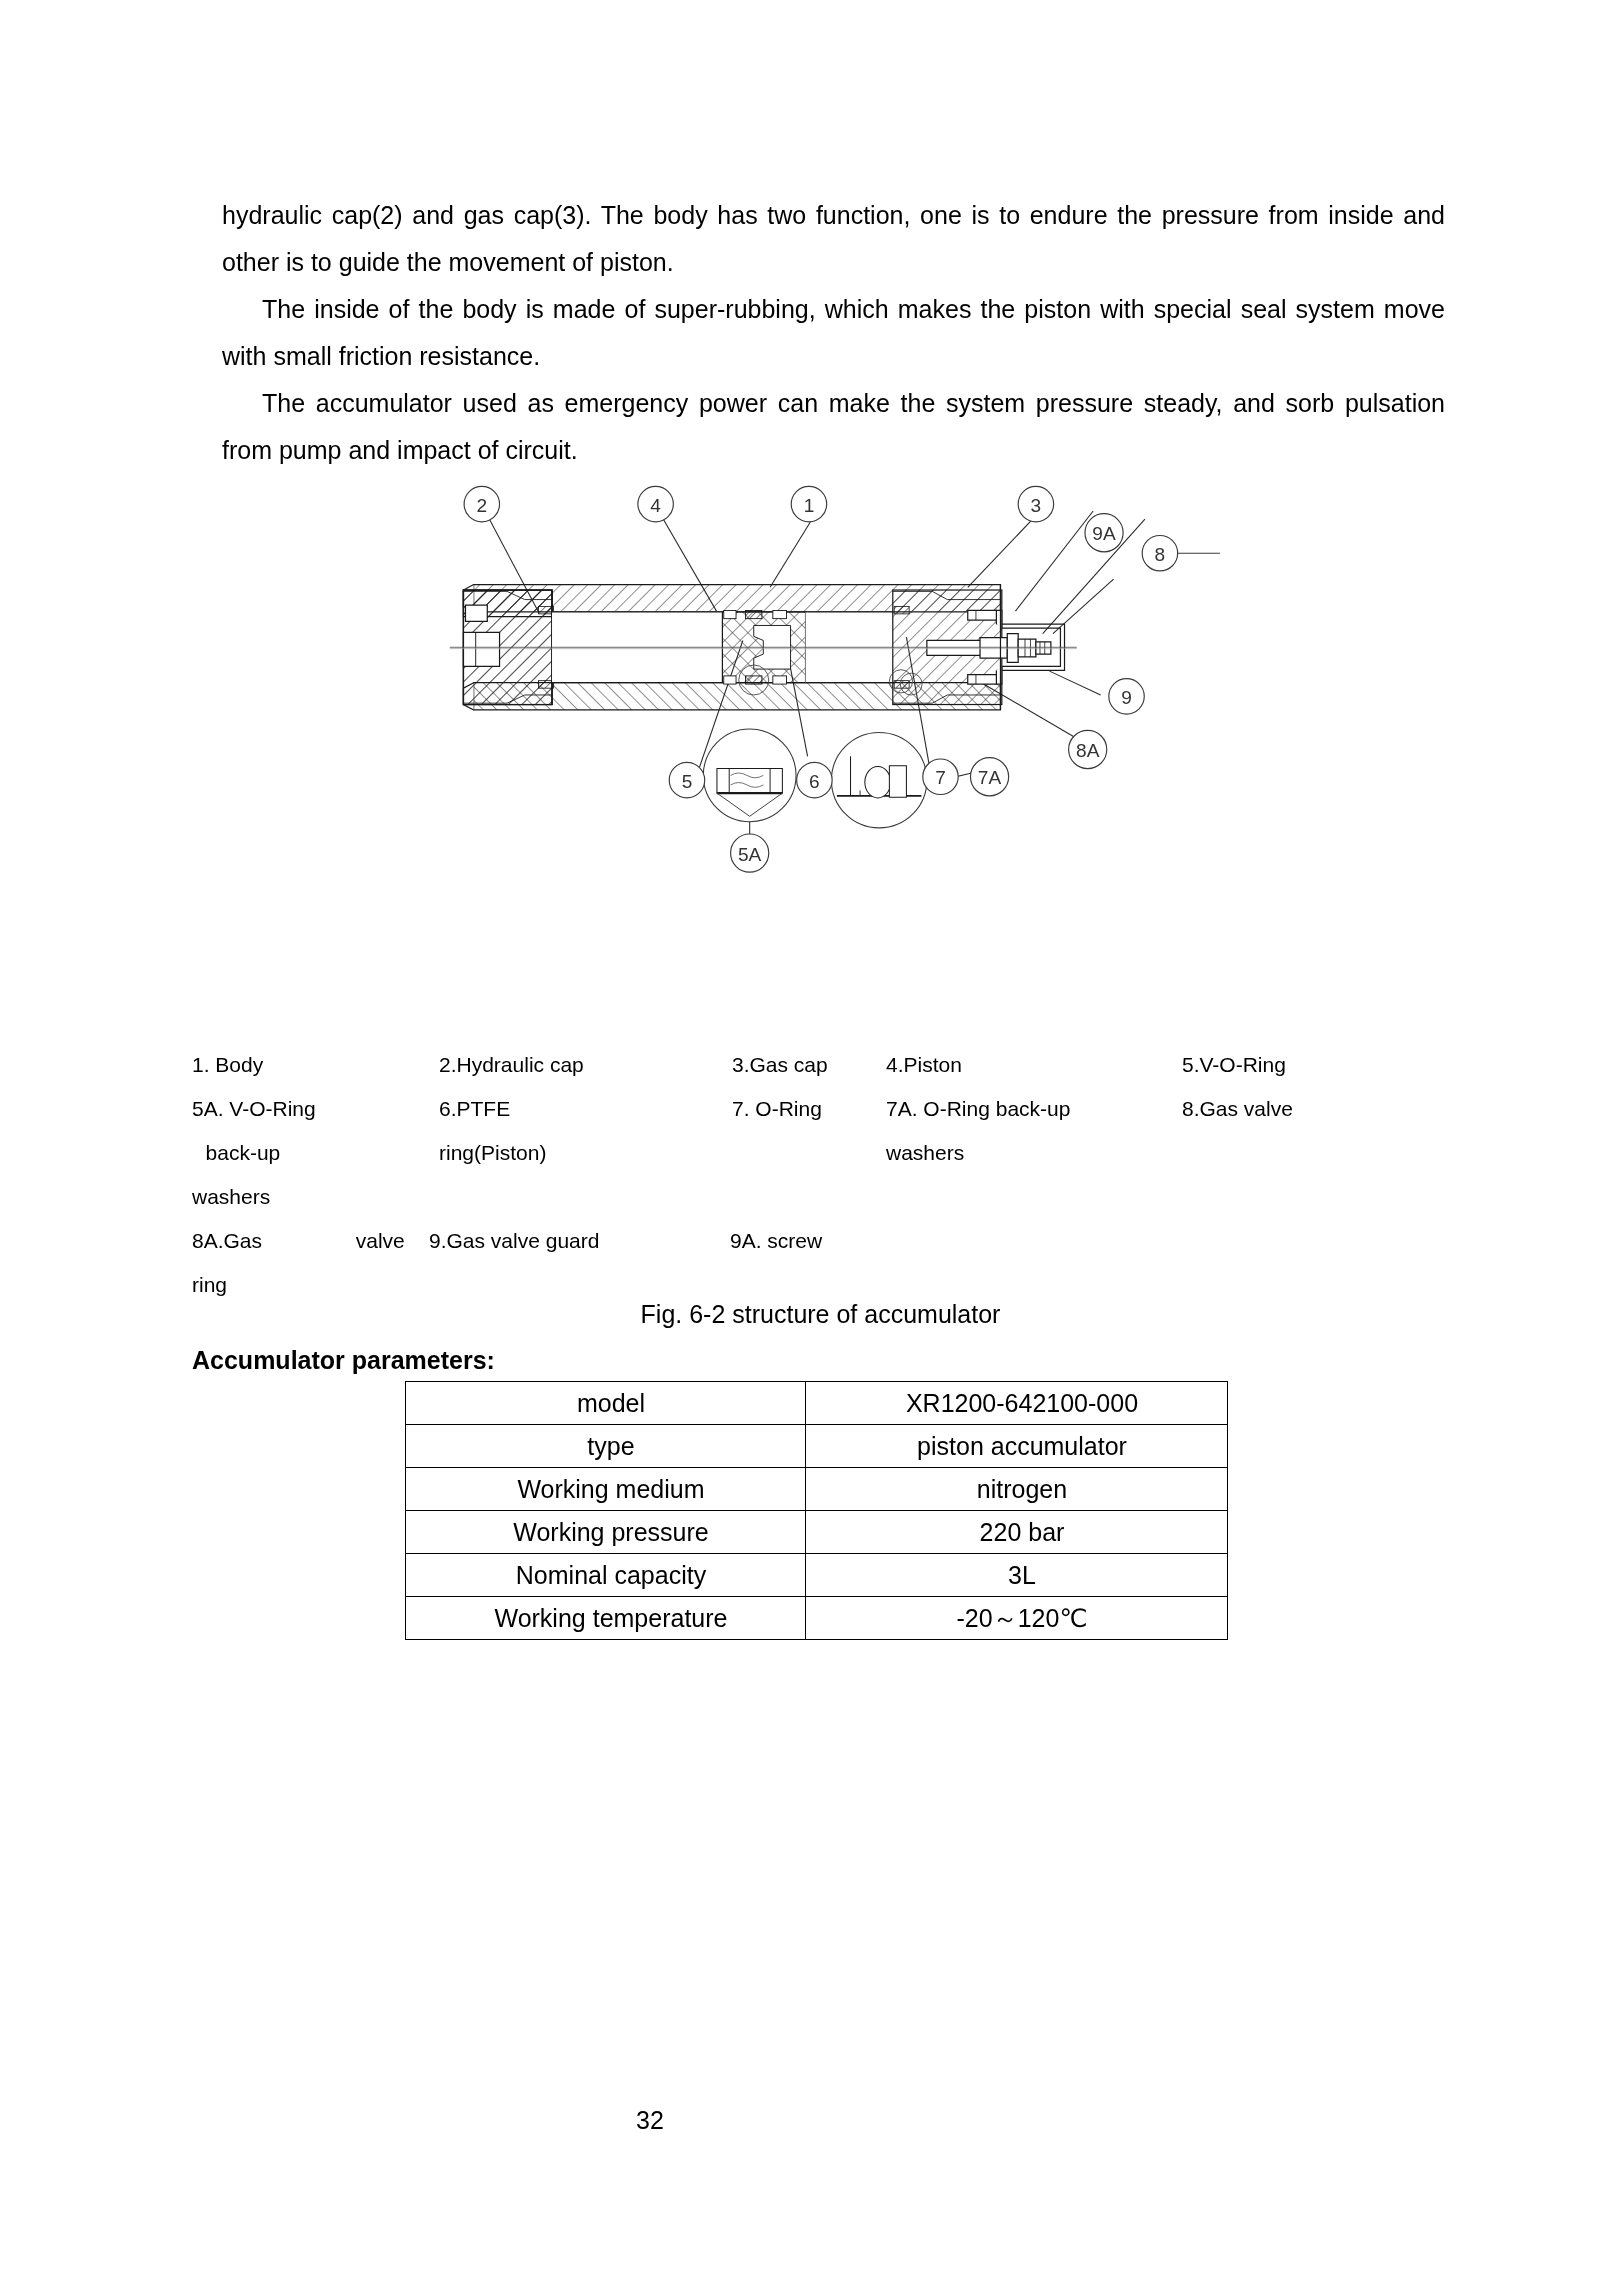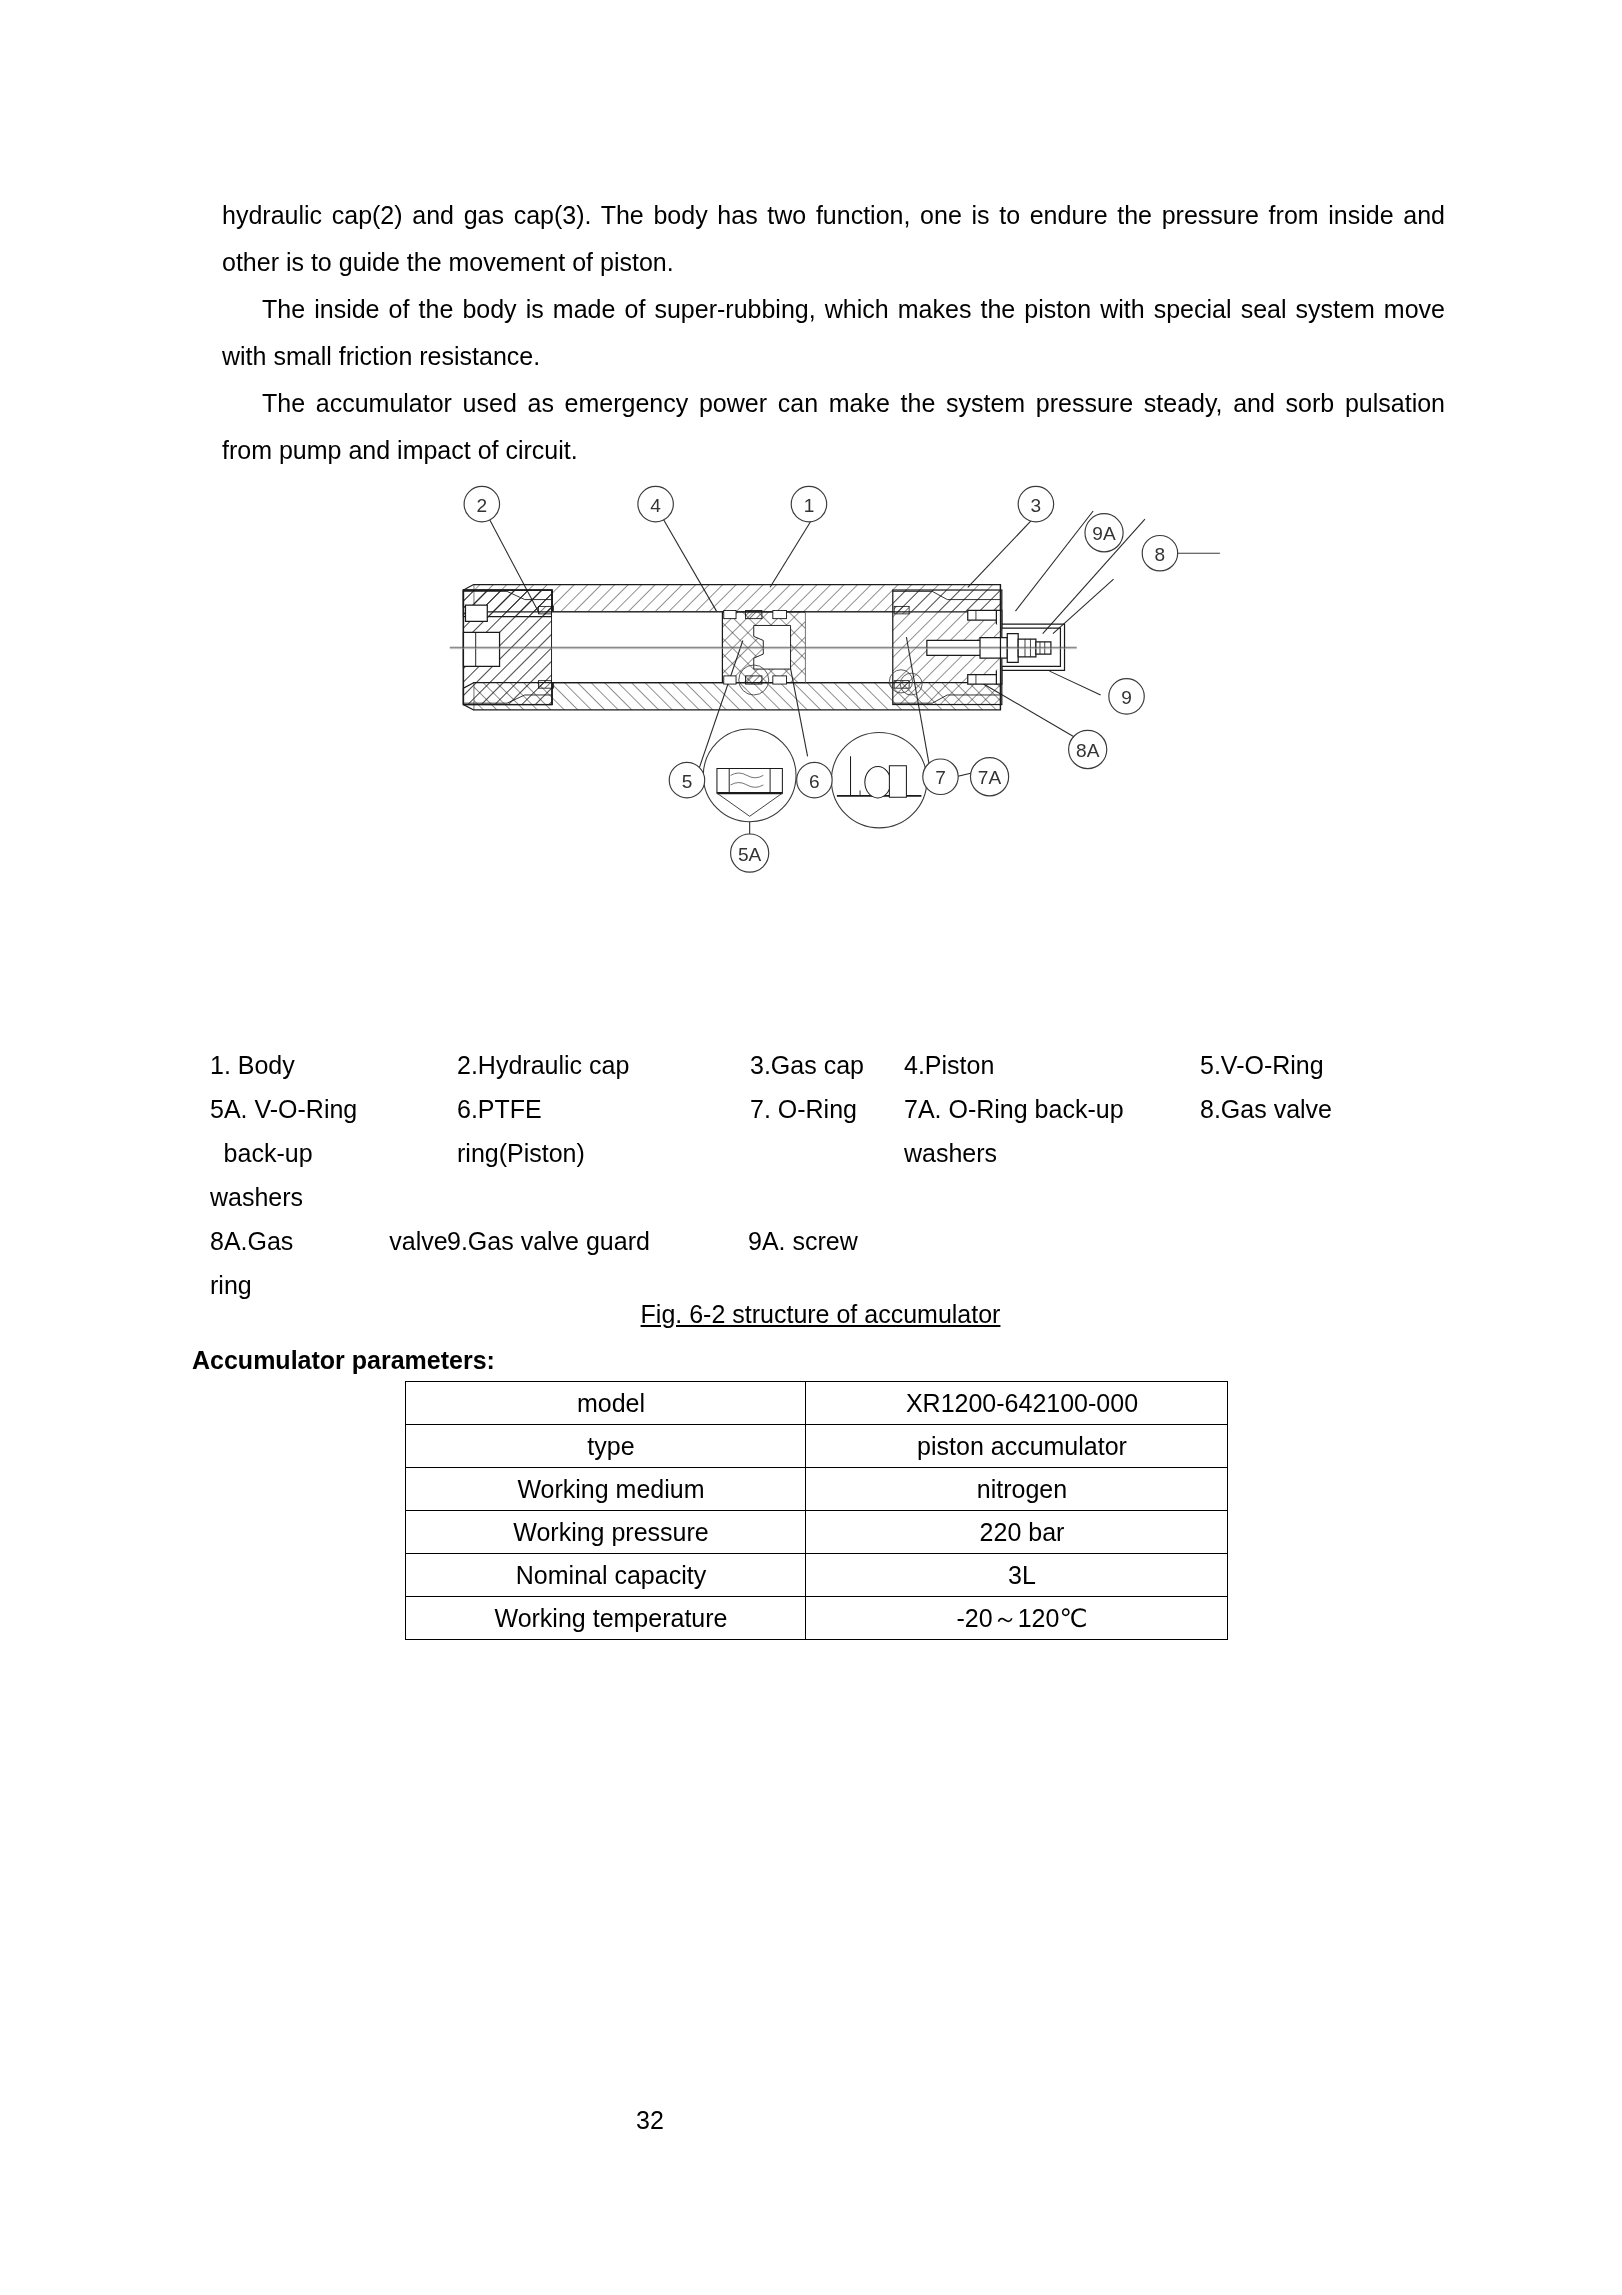--- a/index.html
+++ b/index.html
@@ -20,39 +20,39 @@
   .prose p{margin:0;}
   .prose p.ind{text-indent:40px;}
   .prose p:last-child{text-align:justify;}
 
   
   .figure{position:absolute;left:0;top:470px;width:1622px;height:559px;}
   .figure svg{display:block;}
 
   
   .legend{
-    position:absolute;left:210px;top:1043px;width:1227px;
-    font-size:25px;line-height:44px;
+    position:absolute;left:192px;top:1043px;width:1227px;
+    font-size:21px;line-height:44px;
   }
   .legend .lrow{position:relative;height:44px;}
   .legend .c{position:absolute;top:0;white-space:nowrap;}
   .legend .c1{left:0px;}
   .legend .c2{left:247px;}
   .legend .c3{left:540px;text-align:center;}
   .legend .c4{left:694px;}
   .legend .c5{left:990px;}
   .legend .gapword{display:inline-block;}
   .legend .ind{padding-left:13.6px;}
 
   
   .caption{
     position:absolute;left:0;top:1300px;width:1622px;
     text-align:center;font-size:25px;
   }
-  .caption span{position:relative;left:9.5px;text-decoration:underline;}
+  .caption span{position:relative;left:9.5px;}
 
   
   .section-head{
     position:absolute;left:192px;top:1346px;
     font-size:25px;font-weight:bold;
   }
 
   
   .ptable{
     position:absolute;left:405px;top:1381px;

